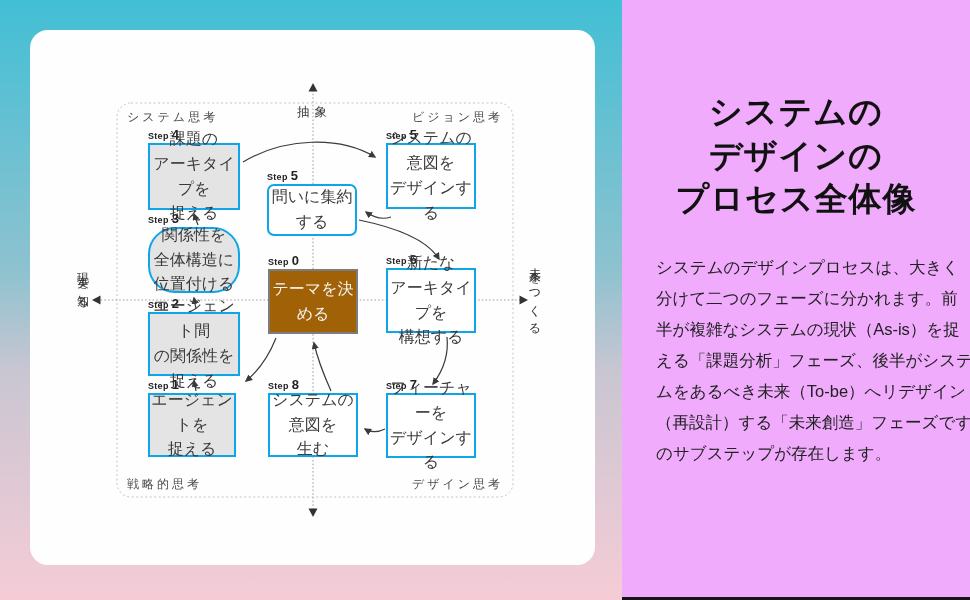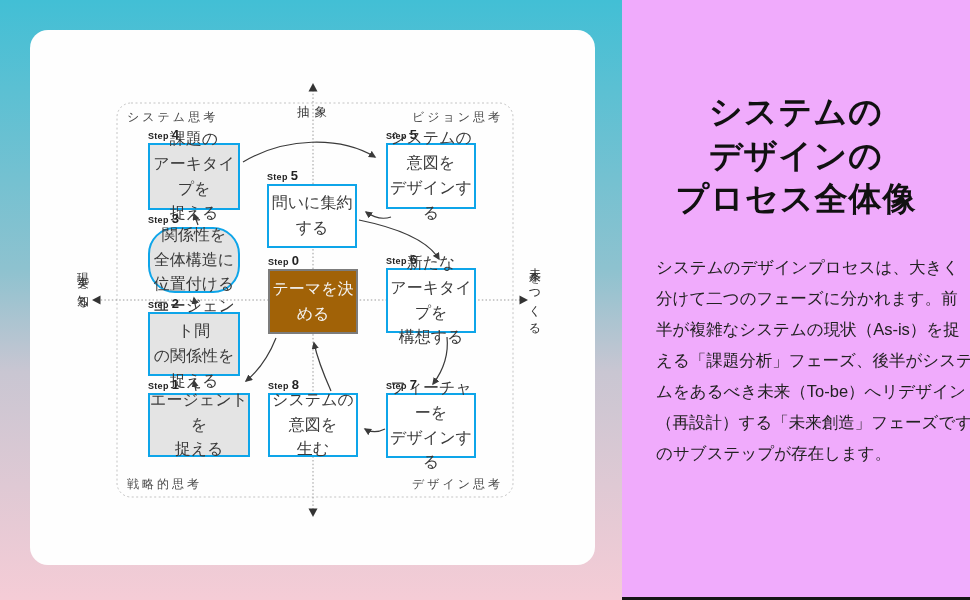--- a/index.html
+++ b/index.html
@@ -90,25 +90,25 @@
   <div class="box gray" style="left:148px;top:227px;width:92px;height:66px;border-radius:27px;">関係性を
 全体構造に
 位置付ける</div>
 
   <div class="step-label" style="left:148px;top:296px;"><span>Step</span><span class="num">2</span></div>
   <div class="box gray" style="left:148px;top:312px;width:92px;height:64px;">エージェント間
 の関係性を
 捉える</div>
 
   <div class="step-label" style="left:148px;top:377px;"><span>Step</span><span class="num">1</span></div>
-  <div class="box gray" style="left:148px;top:393px;width:102px;height:64px;">エージェントを
+  <div class="box gray" style="left:148px;top:393px;width:88px;height:64px;">エージェントを
 捉える</div>
 
   <div class="step-label" style="left:267px;top:168px;"><span>Step</span><span class="num">5</span></div>
-  <div class="box" style="left:267px;top:184px;width:90px;height:64px;">問いに集約する</div>
+  <div class="box" style="left:267px;top:184px;width:90px;height:52px;border-radius:7px;">問いに集約する</div>
 
   <div class="step-label" style="left:268px;top:253px;"><span>Step</span><span class="num">0</span></div>
   <div class="box dark" style="left:268px;top:269px;width:90px;height:65px;">テーマを決める</div>
 
   <div class="step-label" style="left:268px;top:377px;"><span>Step</span><span class="num">8</span></div>
   <div class="box" style="left:268px;top:393px;width:90px;height:64px;">システムの意図を
 生む</div>
 
   <div class="step-label" style="left:386px;top:127px;"><span>Step</span><span class="num">5</span></div>
   <div class="box" style="left:386px;top:143px;width:90px;height:66px;">システムの意図を

